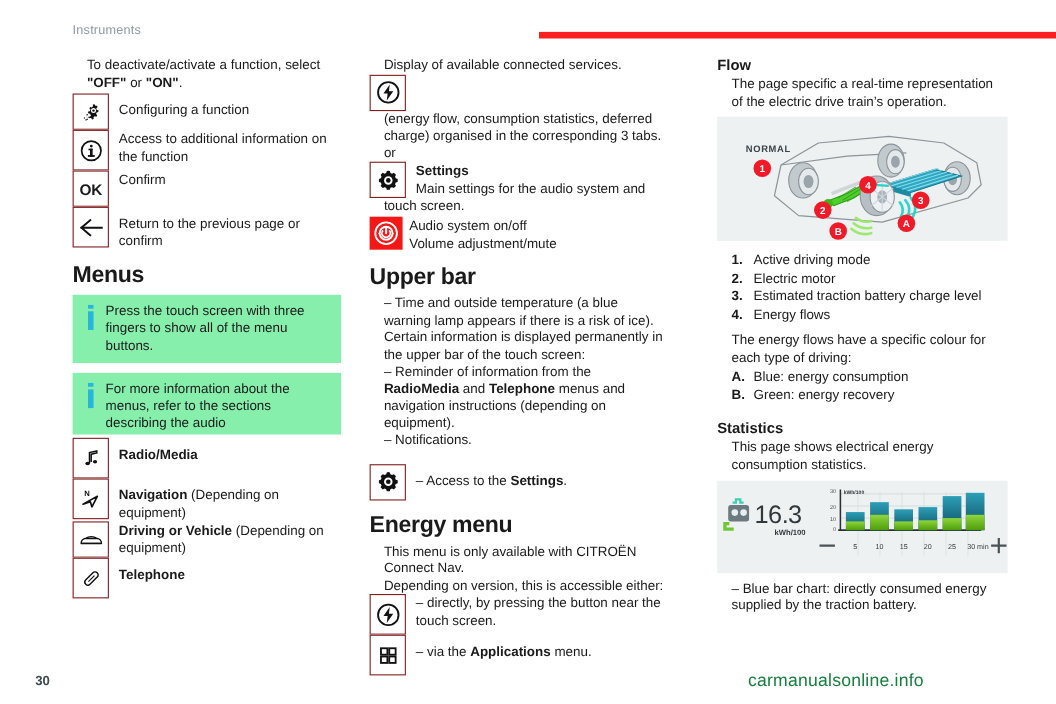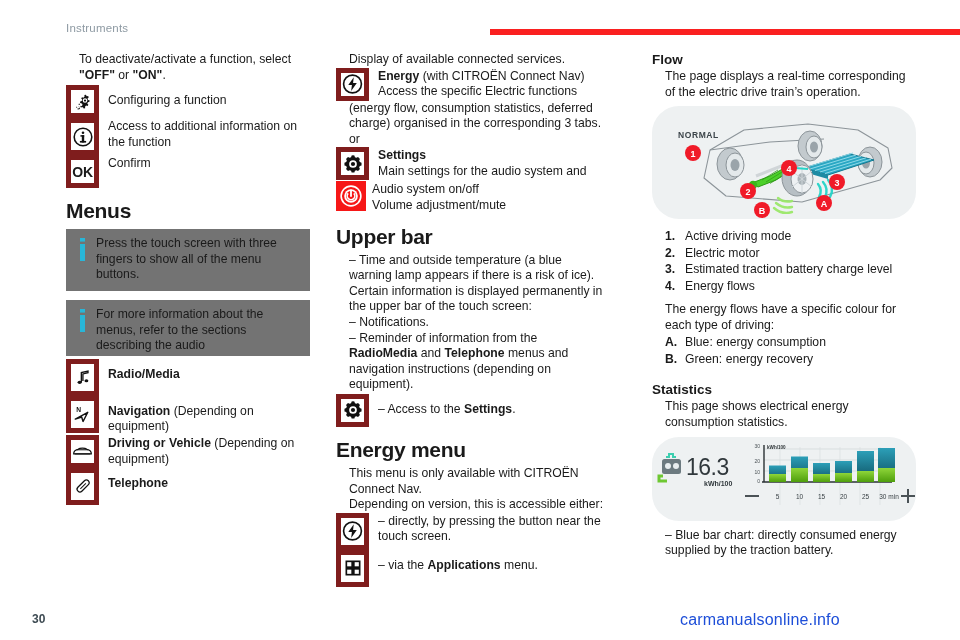--- a/index.html
+++ b/index.html
@@ -43,59 +43,59 @@
   }
   h3.sub {
     font-size: 13.5px; font-weight: bold; margin: 10px 0 2px 0;
   }
   .gap-sm { height: 3px; }
 
   
   .irow { display: flex; align-items: flex-start; margin: 0; }
   .ibox {
     width: 33px; height: 33px; min-width: 33px;
-    border: 5px solid #7f1d1d;
+    border: 1px solid #7f1d1d;
     display: flex; align-items: center; justify-content: center;
     background: #fff;
   }
   .ibox.tall { height: 37px; }
   .ibox.nb { border: none; }
   .itext { padding-left: 9px; padding-top: 1px; font-size: 12.2px; line-height: 15.6px; }
   .itext.center { padding-top: 8px; }
 
   
   .note {
-    background: #737373; padding: 7px 10px 8px 8px;
+    background: #86efac; padding: 7px 10px 8px 8px;
     display: flex; align-items: flex-start; margin: 6px 0 0 0;
   }
   .note .ibar {
     width: 16px; min-width: 16px; display: flex; justify-content: center;
     padding-top: 2px;
   }
   .note-body { font-size: 12.2px; line-height: 15.6px; padding-left: 6px; }
   .note-overflow { font-size: 12.2px; line-height: 15.6px; }
 
   
-  .fig { background: #eef1f2; width: 100%; margin: 6px 0 0 0; position: relative; border-radius: 27px; }
+  .fig { background: #eef1f2; width: 100%; margin: 6px 0 0 0; position: relative; }
   .fig.flow { height: 113px; }
   .fig.stats { height: 84px; }
 
   
   ol.num { list-style: none; margin: 9px 0 0 0; }
   ol.num li { display: flex; font-size: 12.2px; line-height: 16.5px; }
   ol.num li .n { width: 20px; min-width: 20px; font-weight: bold; }
 
   
   .pagenum {
     position: absolute; left: 32px; top: 612px;
     font-size: 12px; font-weight: bold; color: #3d4a52;
   }
   .watermark {
     position: absolute; left: 680px; top: 611px;
-    font-size: 16px; color: #1d4ed8; letter-spacing: .2px;
+    font-size: 16px; color: #15803d; letter-spacing: .2px;
   }
 </style>
 </head>
 <body>
 
 <div class="page">
 
   <div class="header">
     <div class="header-title">Instruments</div>
     <div class="header-rule"></div>
@@ -139,20 +139,28 @@
         <div class="itext">Access to additional information on the function</div>
       </div>
 
       <div class="irow">
         <div class="ibox">
           <span style="font-size:14px;font-weight:bold;letter-spacing:-.3px">OK</span>
         </div>
         <div class="itext">Confirm</div>
       </div>
 
+      <div class="irow">
+        <div class="ibox tall">
+          <svg width="24" height="20" viewBox="0 0 24 20">
+            <path d="M3 10 L11 3.2 M3 10 L11 16.8 M3 10 H21.5" fill="none" stroke="#111" stroke-width="1.8" stroke-linecap="square"></path>
+          </svg>
+        </div>
+        <div class="itext center">Return to the previous page or confirm</div>
+      </div>
 
       <h2 class="sec">Menus</h2>
 
       <div class="note">
         <div class="ibar">
           <svg width="7" height="24" viewBox="0 0 7 24">
               <rect x="1" y="0" width="5" height="3.6" fill="#29b6d8"></rect>
               <rect x="1" y="6" width="5" height="17" fill="#29b6d8"></rect>
             </svg>
         </div>
@@ -220,67 +228,64 @@
 
       <div class="txt">Display of available connected services.</div>
 
       <div class="irow">
         <div class="ibox">
           <svg width="24" height="24" viewBox="0 0 24 24">
             <circle cx="12" cy="12" r="9.3" fill="none" stroke="#111" stroke-width="1.7"></circle>
             <path d="M13.3 4.9 L7.6 13.1 H11.4 L10.6 19.3 L16.5 11 H12.6 Z" fill="#111"></path>
           </svg>
         </div>
-        <div class="itext">
-          <span class="b">Energy</span><span> (with CITROËN Connect Nav)</span><br>
-          <span>Access the specific Electric functions</span>
-        </div>
       </div>
       <div class="txt">(energy flow, consumption statistics, deferred charge) organised in the corresponding 3 tabs.</div>
       <div class="txt">or</div>
 
       <div class="irow">
         <div class="ibox">
           <svg width="22" height="22" viewBox="0 0 24 24">
             <path d="M12 2.4l1.5.3.6 1.9 1.6.7 1.8-.9 2.1 2.1-.9 1.8.7 1.6 1.9.6v3l-1.9.6-.7 1.6.9 1.8-2.1 2.1-1.8-.9-1.6.7-.6 1.9h-3l-.6-1.9-1.6-.7-1.8.9-2.1-2.1.9-1.8-.7-1.6-1.9-.6v-3l1.9-.6.7-1.6-.9-1.8 2.1-2.1 1.8.9 1.6-.7.6-1.9z" fill="#111"></path>
             <circle cx="12" cy="12" r="4.2" fill="#fff"></circle>
             <circle cx="12" cy="12" r="2.3" fill="#111"></circle>
           </svg>
         </div>
         <div class="itext">
           <span class="b">Settings</span><br>
           <span>Main settings for the audio system and</span>
         </div>
       </div>
+      <div class="txt">touch screen.</div>
 
       <div class="irow" style="margin-top:1px">
         <div class="ibox nb" style="background:#f61717;width:30px;height:30px;min-width:30px">
           <svg width="26" height="26" viewBox="0 0 24 24">
             <circle cx="12" cy="12" r="9.1" fill="none" stroke="#fff" stroke-width="1.5"></circle>
             <circle cx="12" cy="12" r="6.3" fill="#fff"></circle>
             <circle cx="12" cy="12" r="4.6" fill="#f61717"></circle>
             <path d="M12 6.9 V12" stroke="#fff" stroke-width="1.7" fill="none" stroke-linecap="round"></path>
             <path d="M9.4 9.6 a3.5 3.5 0 1 0 5.2 0" stroke="#fff" stroke-width="1.5" fill="none"></path>
           </svg>
         </div>
         <div class="itext" style="padding-left:6px">
           <span>Audio system on/off</span><br>
           <span>Volume adjustment/mute</span>
         </div>
       </div>
 
       <h2 class="sec">Upper bar</h2>
       <div class="txt">–  Time and outside temperature (a blue warning lamp appears if there is a risk of ice).</div>
       <div class="txt">Certain information is displayed permanently in the upper bar of the touch screen:</div>
-      <div class="txt">–  Notifications.</div>
       <div class="txt">
         <span>–  Reminder of information from the </span><span class="b">RadioMedia</span><span> and </span><span class="b">Telephone</span><span> menus and navigation instructions (depending on equipment).</span>
       </div>
-
-      <div class="irow" style="margin-top:1px">
+      <div class="txt">–  Notifications.</div>
+
+      <div class="irow" style="margin-top:13px">
         <div class="ibox">
           <svg width="22" height="22" viewBox="0 0 24 24">
             <path d="M12 2.4l1.5.3.6 1.9 1.6.7 1.8-.9 2.1 2.1-.9 1.8.7 1.6 1.9.6v3l-1.9.6-.7 1.6.9 1.8-2.1 2.1-1.8-.9-1.6.7-.6 1.9h-3l-.6-1.9-1.6-.7-1.8.9-2.1-2.1.9-1.8-.7-1.6-1.9-.6v-3l1.9-.6.7-1.6-.9-1.8 2.1-2.1 1.8.9 1.6-.7.6-1.9z" fill="#111"></path>
             <circle cx="12" cy="12" r="4.2" fill="#fff"></circle>
             <circle cx="12" cy="12" r="2.3" fill="#111"></circle>
           </svg>
         </div>
         <div class="itext center">
           <span>–  Access to the </span><span class="b">Settings</span><span>.</span>
         </div>
@@ -313,21 +318,21 @@
         </div>
         <div class="itext center">
           <span>–  via the </span><span class="b">Applications</span><span> menu.</span>
         </div>
       </div>
     </div>
 
     <div class="col c3">
 
       <h3 class="sub" style="margin-top:0">Flow</h3>
-      <div class="txt">The page displays a real-time corresponding of the electric drive train’s operation.</div>
+      <div class="txt">The page specific a real-time representation of the electric drive train’s operation.</div>
 
       <div class="fig flow">
         <svg width="264" height="113" viewBox="0 0 264 113">
 
           <g fill="none" stroke="#8c9499" stroke-width="1.1" stroke-linejoin="round">
             <path d="M52 72 L58 44 L92 24 L156 18 L206 24 L236 42 L240 62 L228 74 L150 96 L74 90 Z"></path>
             <path d="M58 44 L118 36 L172 33"></path>
           </g>
 
           <g>

